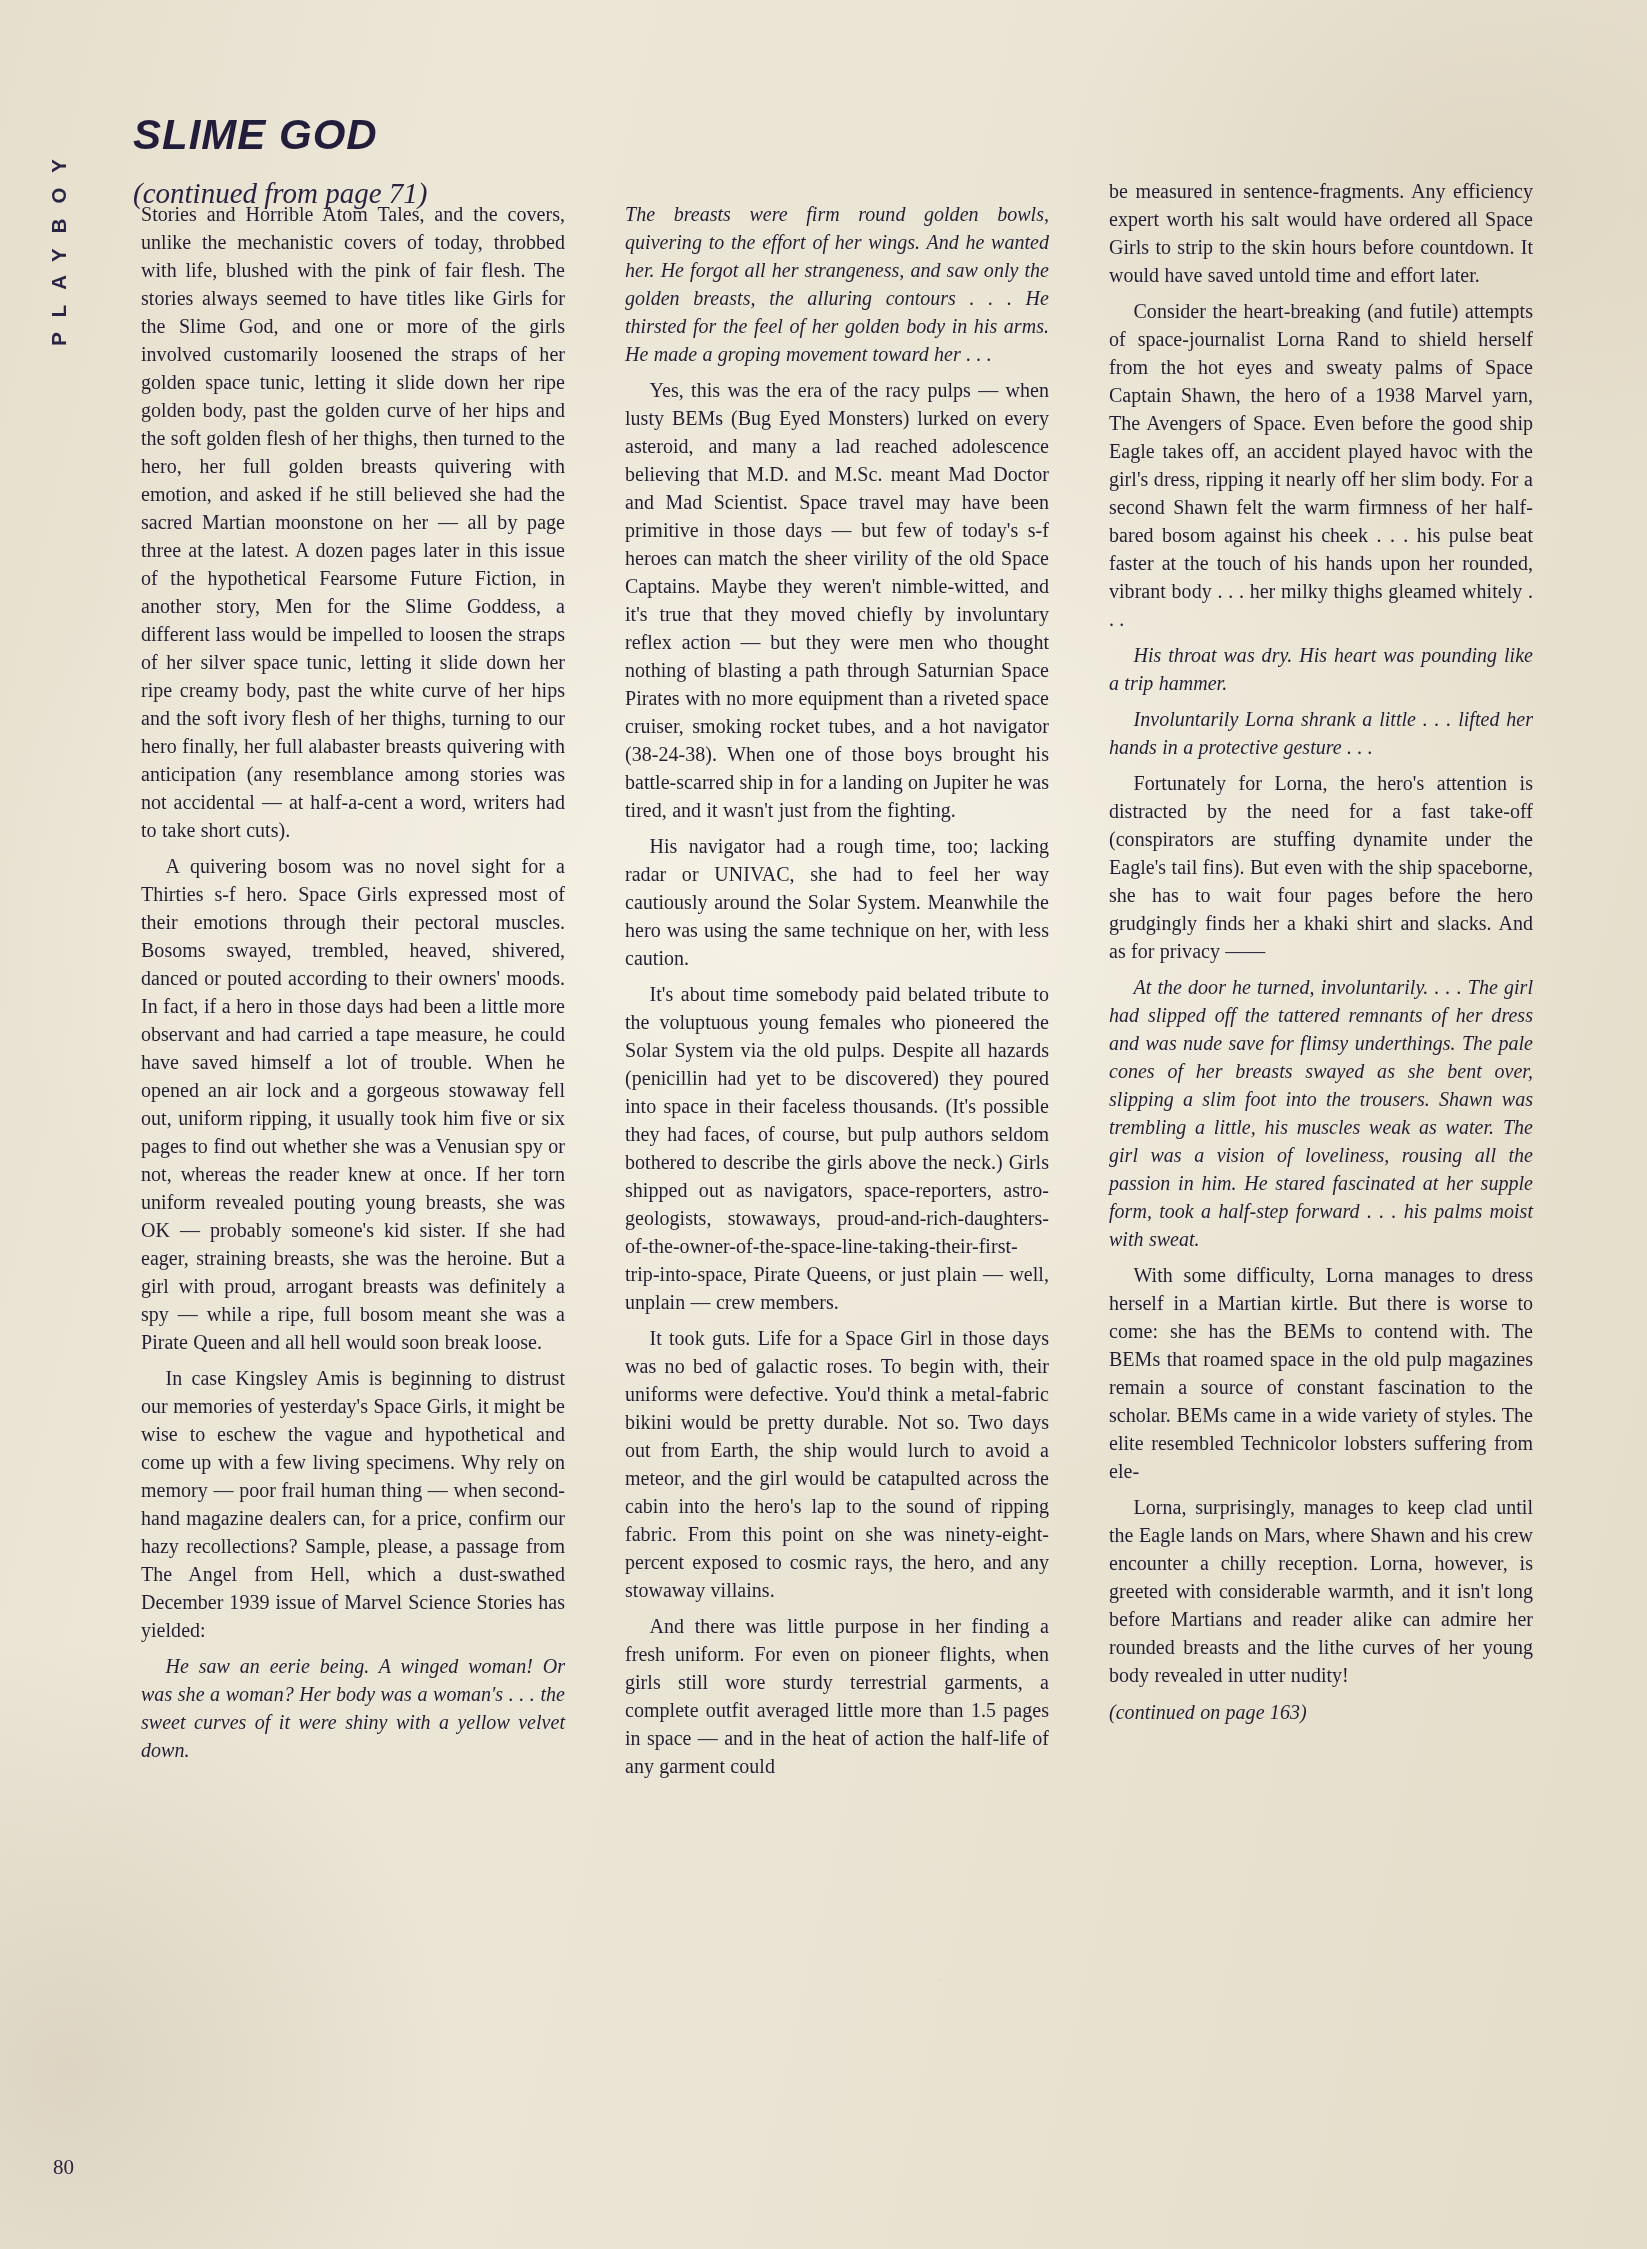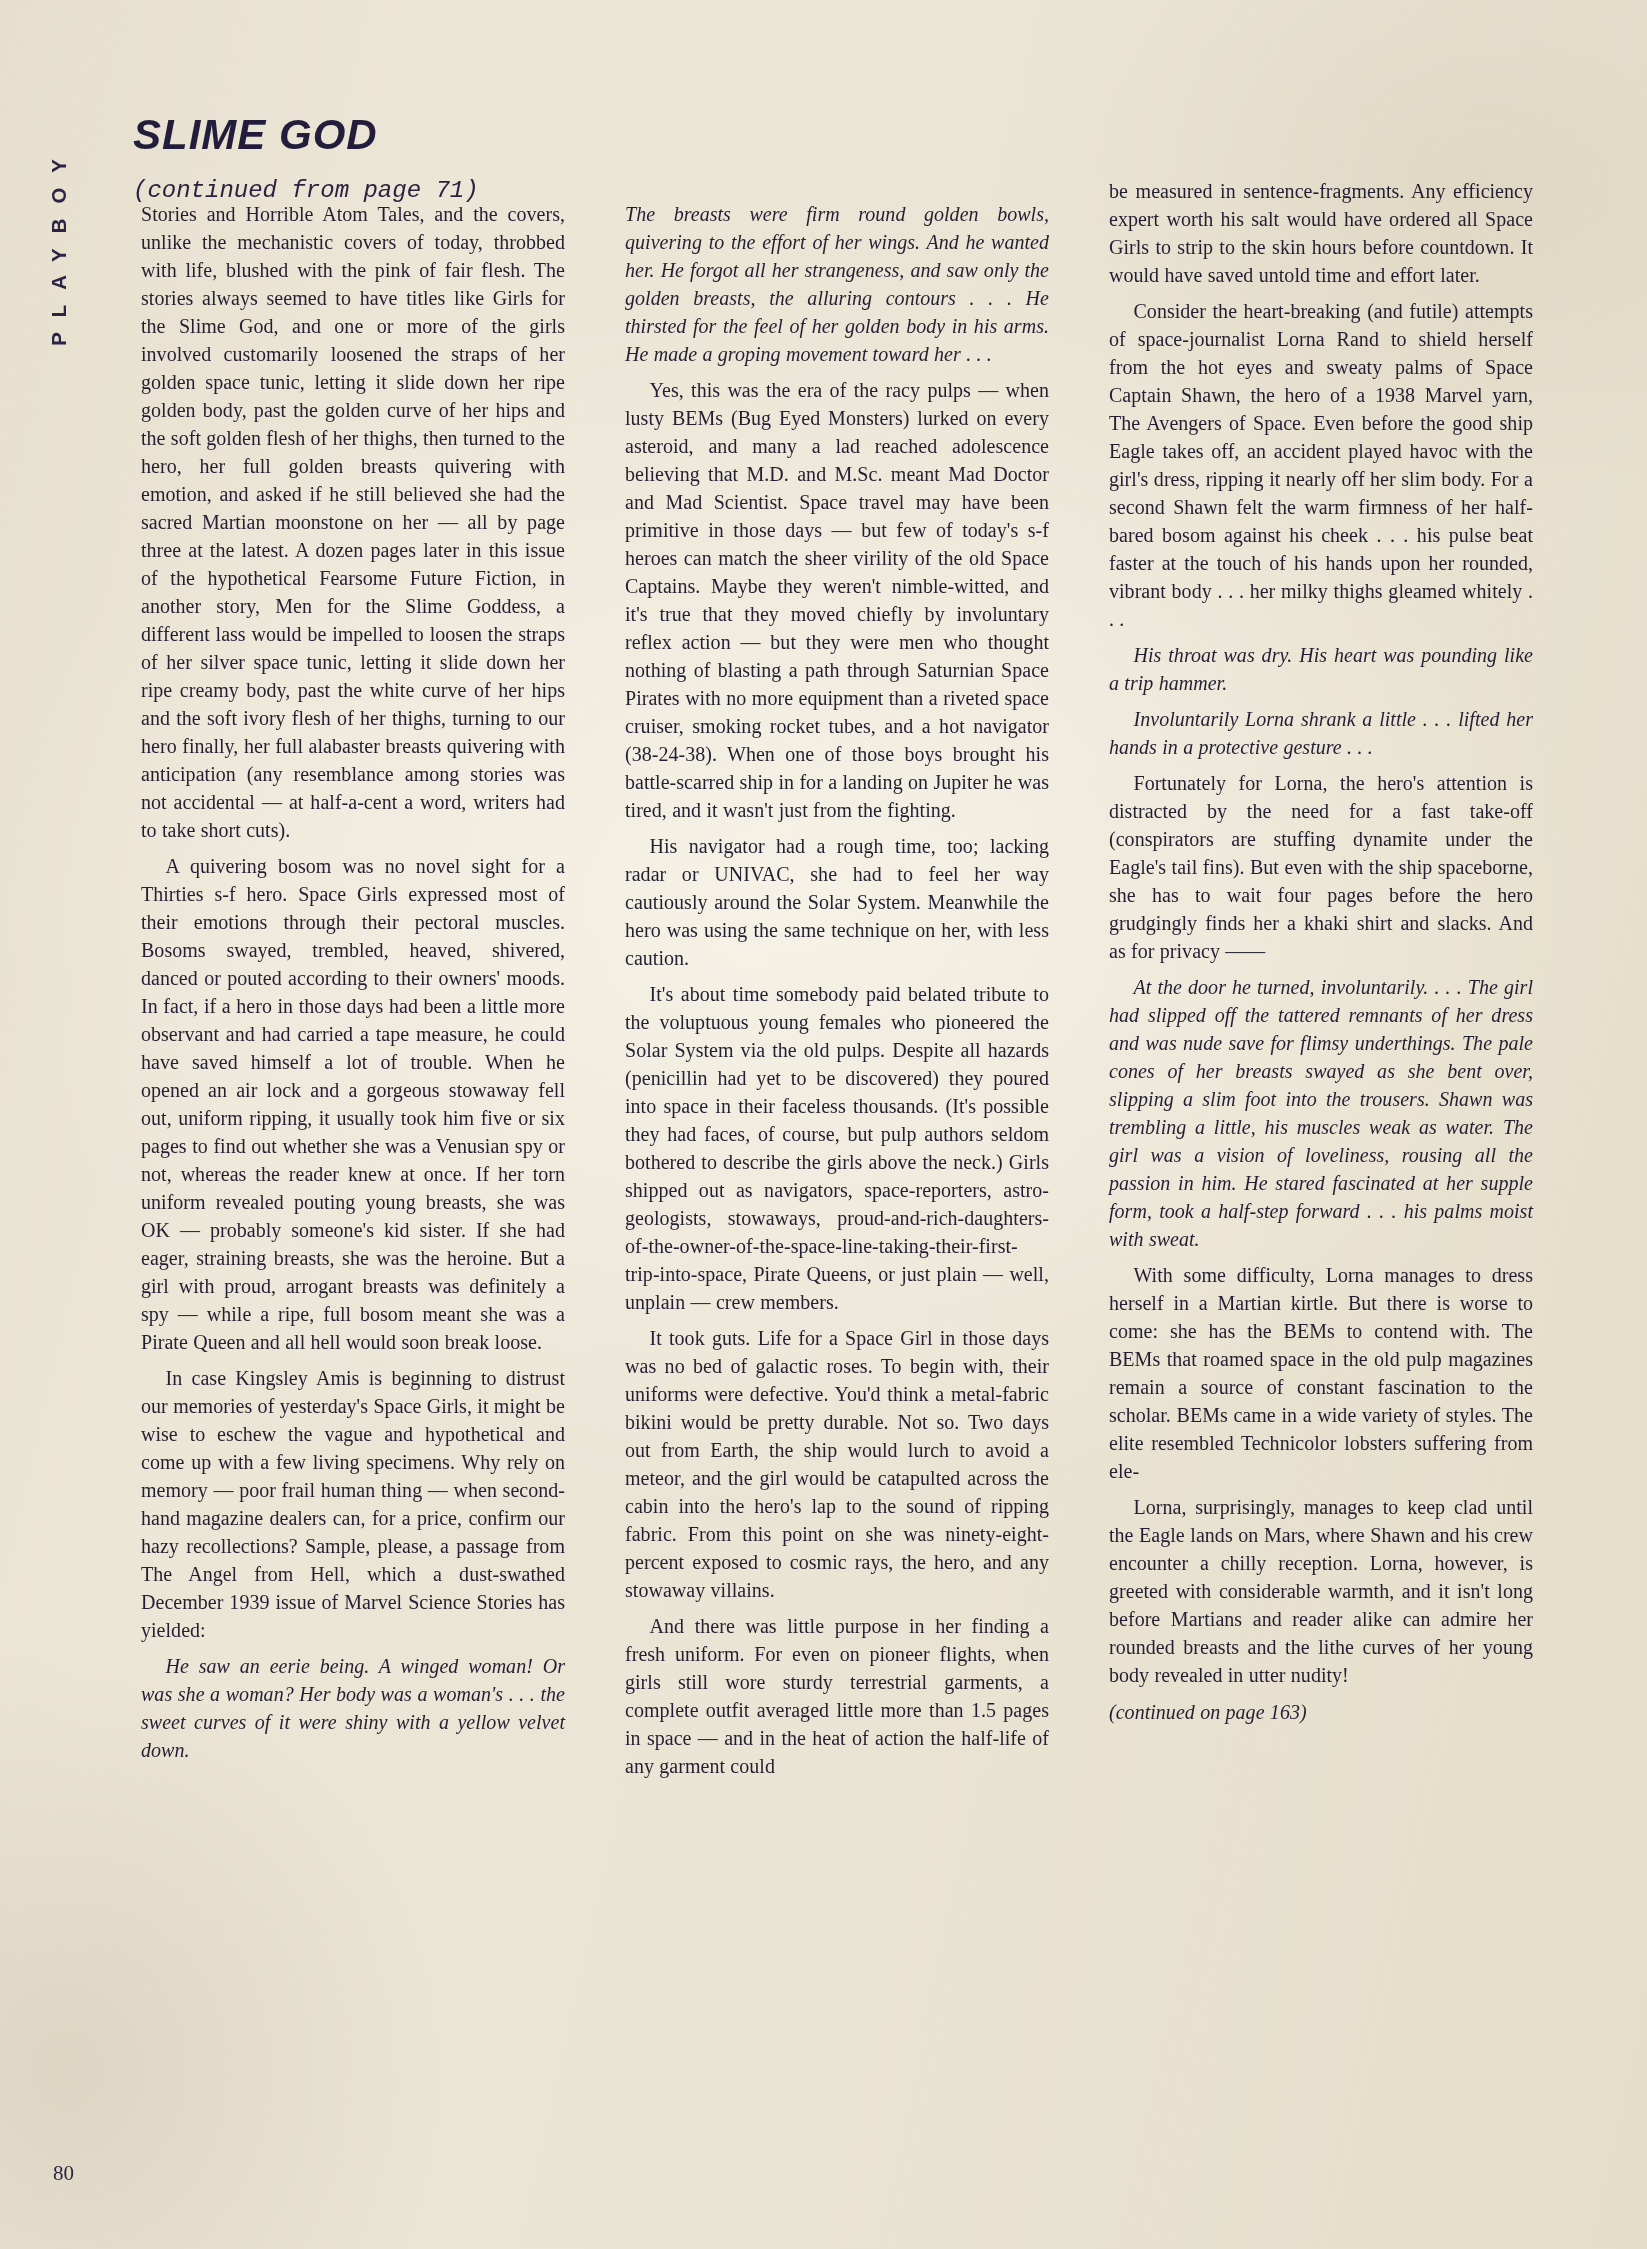--- a/index.html
+++ b/index.html
@@ -64,23 +64,23 @@
     font-family: "Liberation Sans", "DejaVu Sans", sans-serif;
     font-weight: 700;
     font-style: italic;
     font-size: 42px;
     letter-spacing: 1px;
     color: #231d3c;
     margin: 0;
     line-height: 1;
   }
   .contfrom {
-    font-family: Liberation Mono, monospace;
+    font-family: Liberation Serif, serif;
     font-style: italic;
-    font-size: 24px;
+    font-size: 29px;
     color: #2a2340;
     line-height: 1;
     position: relative;
     top: -2.7px;
   }
 
   
   .cols {
     position: absolute;
     left: 133px;
@@ -112,21 +112,21 @@
 
   
   #col1 { padding-top: 23px; }
   #col2 { padding-top: 23px; }
   #col3 { padding-top: 0px; }
 
   
   .folio {
     position: absolute;
     left: 53px;
-    bottom: 64px;
+    bottom: 70px;
     font-size: 21px;
     color: #2a2440;
     font-family: "Liberation Serif", "DejaVu Serif", serif;
   }
 
   
   .contnote {
     margin: 0;
     text-align: right;
     font-style: italic;

